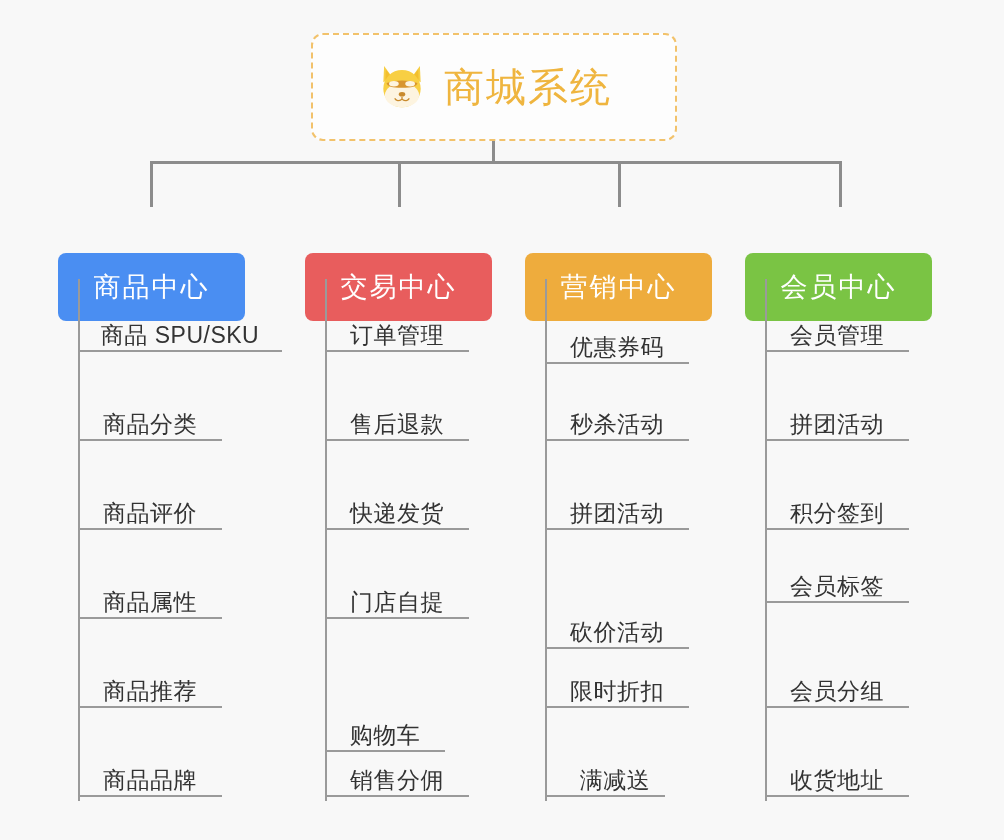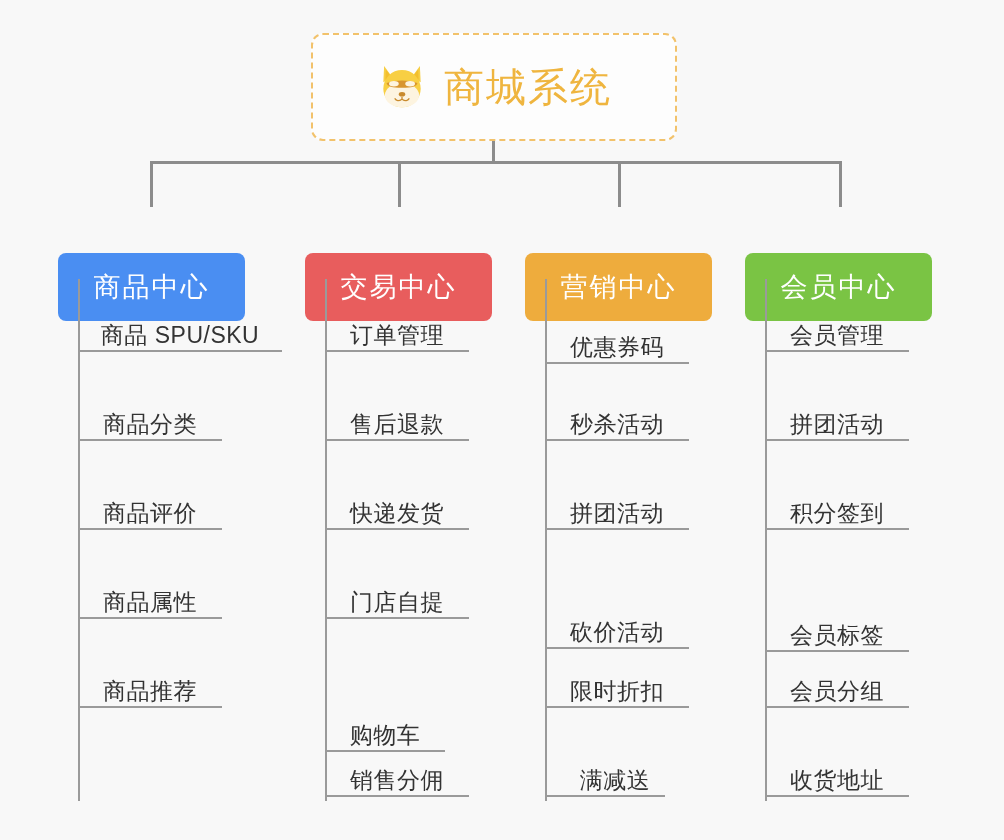--- a/index.html
+++ b/index.html
@@ -140,20 +140,23 @@
   </div>
   <div class="leaf" style="left:78px; top:498px; width:144px;">
     <span class="leaf-label">商品评价</span>
   </div>
   <div class="leaf" style="left:78px; top:587px; width:144px;">
     <span class="leaf-label">商品属性</span>
   </div>
   <div class="leaf" style="left:78px; top:676px; width:144px;">
     <span class="leaf-label">商品推荐</span>
   </div>
+  <div class="leaf" style="left:78px; top:765px; width:144px;">
+    <span class="leaf-label">商品品牌</span>
+  </div>
 
   <div class="branch-header" style="left:305px; background:#e85d5d;">
     <span>交易中心</span>
   </div>
   <div class="trunk" style="left:325px; height:522px;"></div>
   <div class="leaf" style="left:325px; top:320px; width:144px;">
     <span class="leaf-label">订单管理</span>
   </div>
   <div class="leaf" style="left:325px; top:409px; width:144px;">
     <span class="leaf-label">售后退款</span>
@@ -200,21 +203,21 @@
   <div class="trunk" style="left:765px; height:522px;"></div>
   <div class="leaf" style="left:765px; top:320px; width:144px;">
     <span class="leaf-label">会员管理</span>
   </div>
   <div class="leaf" style="left:765px; top:409px; width:144px;">
     <span class="leaf-label">拼团活动</span>
   </div>
   <div class="leaf" style="left:765px; top:498px; width:144px;">
     <span class="leaf-label">积分签到</span>
   </div>
-  <div class="leaf" style="left:765px; top:620px; width:144px;">
+  <div class="leaf" style="left:765px; top:571px; width:144px;">
     <span class="leaf-label">会员标签</span>
   </div>
   <div class="leaf" style="left:765px; top:676px; width:144px;">
     <span class="leaf-label">会员分组</span>
   </div>
   <div class="leaf" style="left:765px; top:765px; width:144px;">
     <span class="leaf-label">收货地址</span>
   </div>
 
 </div>

